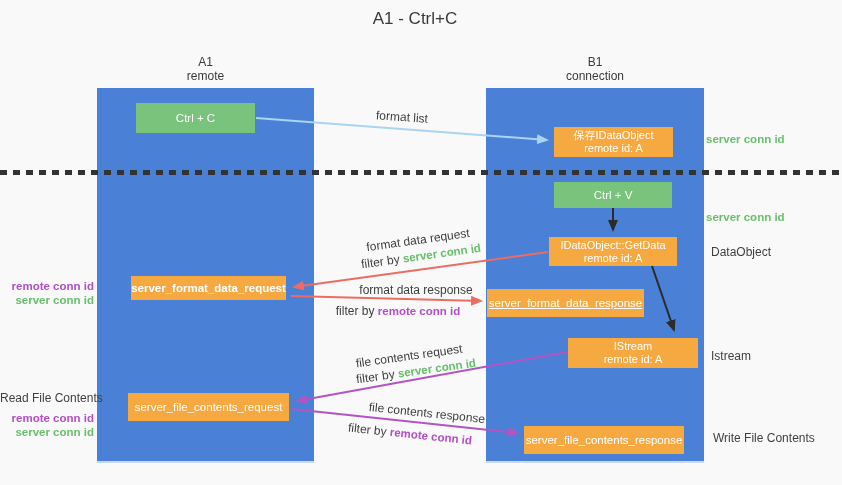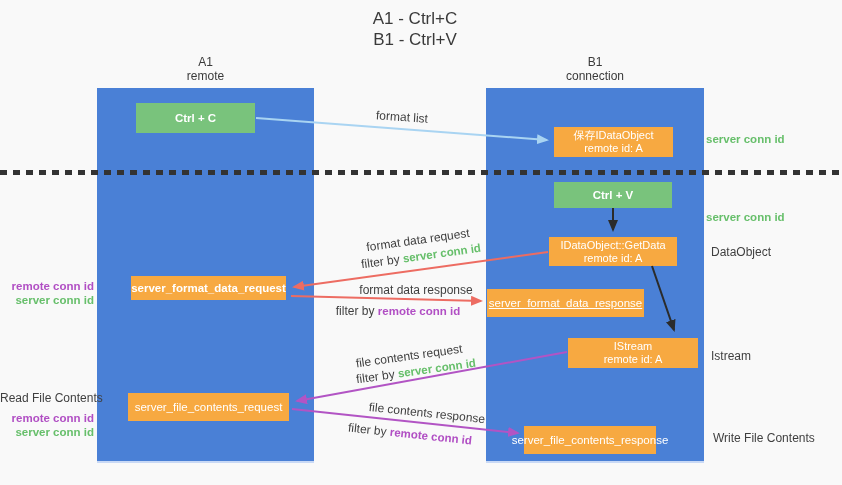--- a/index.html
+++ b/index.html
@@ -15,32 +15,32 @@
 
   .panel { position:absolute; top:88px; height:373px; background:#4a80d6; box-shadow:0 2px 0 #c9d9f5; z-index:1; }
   .panel.left { left:97px; width:217px; }
   .panel.right { left:486px; width:218px; }
 
   .dotted-line { position:absolute; left:0; top:170px; width:842px; height:5px; z-index:2;
                  background:repeating-linear-gradient(90deg,#333 0 7px,transparent 7px 13px); }
 
   .node { position:absolute; display:flex; flex-direction:column; align-items:center; justify-content:center;
           color:#fff; text-align:center; z-index:3; font-size:11.5px; line-height:13px; }
-  .node.green { background:#79c37c;font-weight:bold; }
+  .node.green { background:#79c37c; }
   .node.orange { background:#f7a941; }
 
   .n-ctrl-c   { left:136px; top:103px; width:119px; height:30px; }
   .n-save     { left:554px; top:127px; width:119px; height:30px; font-size:11px; }
   .n-ctrl-v   { left:554px; top:182px; width:118px; height:26px; }
   .n-getdata  { left:549px; top:237px; width:128px; height:29px; font-size:11px; }
   .n-fmt-req  { left:131px; top:276px; width:155px; height:24px;font-weight:bold; }
   .n-fmt-resp { left:487px; top:289px; width:157px; height:28px;text-decoration:underline; }
   .n-istream  { left:568px; top:338px; width:130px; height:30px; font-size:11px; }
   .n-file-req { left:128px; top:393px; width:161px; height:28px; }
-  .n-file-resp{ left:524px; top:426px; width:132px; height:28px; }
+  .n-file-resp{ left:524px; top:426px; width:160px; height:28px; }
 
   .side-label { position:absolute; font-size:12px; color:#3f3f3f; z-index:5; white-space:nowrap; }
   .side-label.key { font-size:11.5px; font-weight:bold; }
   .green-text { color:#67bf6b; }
   .purple-text { color:#b14fc4; }
   .conn-pair { position:absolute; left:0; width:94px; text-align:right; font-size:11.5px; font-weight:bold;
                line-height:14px; z-index:5; white-space:nowrap; }
 
   .flow-label { position:absolute; font-size:12px; color:#3f3f3f; z-index:5; white-space:nowrap;
                 transform:translate(-50%,-50%); }
@@ -48,21 +48,20 @@
 
   .arrows { position:absolute; left:0; top:0; z-index:4; pointer-events:none; }
 </style>
 </head>
 <body>
 
 <div class="canvas">
 
   <div class="title-block">
     <div>A1 - Ctrl+C</div>
-    <div>B1 - Ctrl+V</div>
   </div>
 
   <div class="lane-header left">
     <div>A1</div>
     <div>remote</div>
   </div>
   <div class="lane-header right">
     <div>B1</div>
     <div>connection</div>
   </div>

